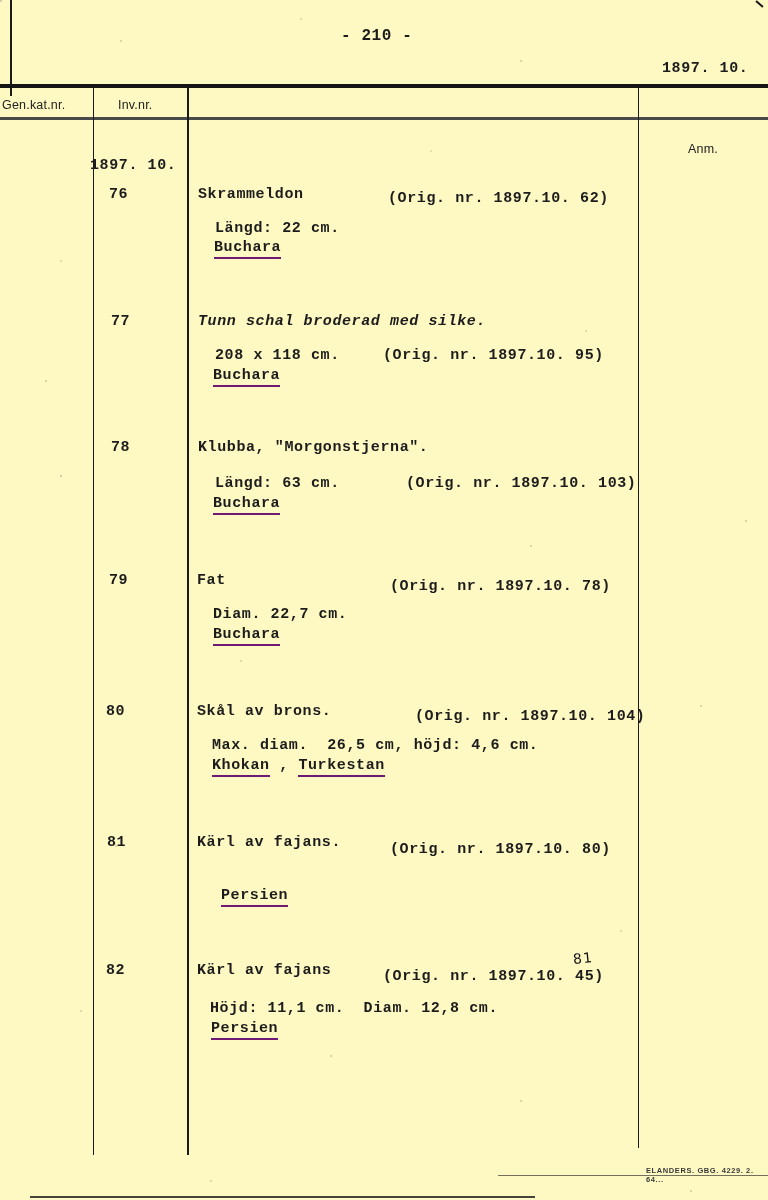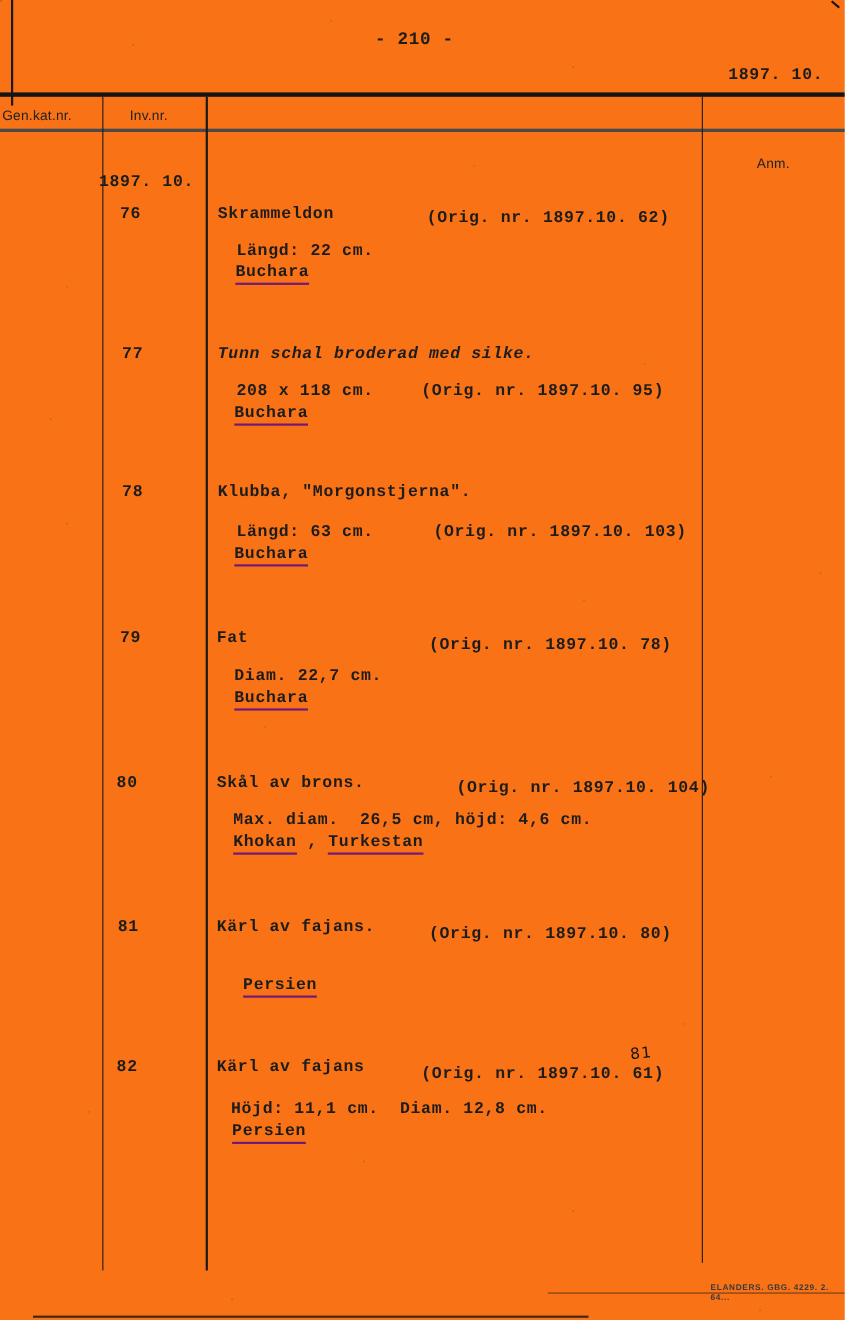--- a/index.html
+++ b/index.html
@@ -1,18 +1,18 @@
 <!DOCTYPE html>
 <html><head>
 <meta charset="utf-8">
 <style>
   html,body{margin:0;padding:0;}
   body{width:768px;height:1200px;position:relative;overflow:hidden;
        font-family:"Liberation Sans",sans-serif;}
-  #scan{position:absolute;inset:0;background:#f97316;}
+  #scan{position:absolute;inset:0;background:#fef9c3;}
   
   #noise{position:absolute;top:0;left:0;width:2px;height:2px;background:rgba(80,80,80,.35);border-radius:50%;
     box-shadow:120px 40px rgba(90,90,90,.3),300px 18px rgba(90,90,90,.25),520px 60px rgba(90,90,90,.3),
     705px 150px rgba(90,90,90,.3),60px 260px rgba(90,90,90,.25),45px 380px rgba(90,90,90,.3),
     530px 545px rgba(90,90,90,.3),60px 475px rgba(90,90,90,.35),240px 660px rgba(90,90,90,.25),
     700px 705px rgba(90,90,90,.3),115px 845px rgba(90,90,90,.3),620px 930px rgba(90,90,90,.25),
     330px 1055px rgba(90,90,90,.3),520px 1100px rgba(90,90,90,.3),690px 1190px rgba(90,90,90,.3),
     210px 1180px rgba(80,80,80,.25),430px 150px rgba(90,90,90,.2),585px 330px rgba(90,90,90,.25),
     80px 1010px rgba(90,90,90,.25),745px 520px rgba(90,90,90,.3);}
   .t{position:absolute;font:700 15px/1.25 "Liberation Mono",monospace;color:#1c1c1c;
@@ -64,21 +64,21 @@
     <div class="t" style="left:198px;top:313px;font-style:italic;">Tunn schal broderad med silke.</div>
     <div class="t" style="left:215px;top:347px;">208 x 118 cm.</div>
     <div class="t" style="left:383px;top:347px;">(Orig. nr. 1897.10. 95)</div>
     <div class="t" style="left:213px;top:367px;"><span class="u">Buchara</span></div>
   </div>
 
   <div>
     <div class="t" style="left:111px;top:439px;">78</div>
     <div class="t" style="left:198px;top:439px;">Klubba, "Morgonstjerna".</div>
     <div class="t" style="left:215px;top:475px;">Längd: 63 cm.</div>
-    <div class="t" style="left:394px;top:475px;">(Orig. nr. 1897.10. 103)</div>
+    <div class="t" style="left:406px;top:475px;">(Orig. nr. 1897.10. 103)</div>
     <div class="t" style="left:213px;top:495px;"><span class="u">Buchara</span></div>
   </div>
 
   <div>
     <div class="t" style="left:109px;top:572px;">79</div>
     <div class="t" style="left:197px;top:572px;">Fat</div>
     <div class="t" style="left:390px;top:578px;">(Orig. nr. 1897.10. 78)</div>
     <div class="t" style="left:213px;top:606px;">Diam. 22,7 cm.</div>
     <div class="t" style="left:213px;top:626px;"><span class="u">Buchara</span></div>
   </div>
@@ -94,20 +94,20 @@
   <div>
     <div class="t" style="left:107px;top:834px;">81</div>
     <div class="t" style="left:197px;top:834px;">Kärl av fajans.</div>
     <div class="t" style="left:390px;top:841px;">(Orig. nr. 1897.10. 80)</div>
     <div class="t" style="left:221px;top:887px;"><span class="u">Persien</span></div>
   </div>
 
   <div>
     <div class="t" style="left:106px;top:962px;">82</div>
     <div class="t" style="left:197px;top:962px;font-family:Liberation Mono, monospace;">Kärl av fajans</div>
-    <div class="t" style="left:383px;top:968px;"><span>(Orig. nr. 1897.10. </span><span>61</span><span>)</span></div>
+    <div class="t" style="left:383px;top:968px;"><span>(Orig. nr. 1897.10. </span><span>45</span><span>)</span></div>
     <div class="handwrit" style="left:573px;top:950px;">81</div>
     <div class="t" style="left:210px;top:1000px;">Höjd: 11,1 cm.  Diam. 12,8 cm.</div>
     <div class="t" style="left:211px;top:1020px;"><span class="u">Persien</span></div>
   </div>
 
   <div class="printer" style="left:646px;top:1166px;">ELANDERS. GBG. 4229. 2. 64...</div>
 </div>
 
 </body></html>

